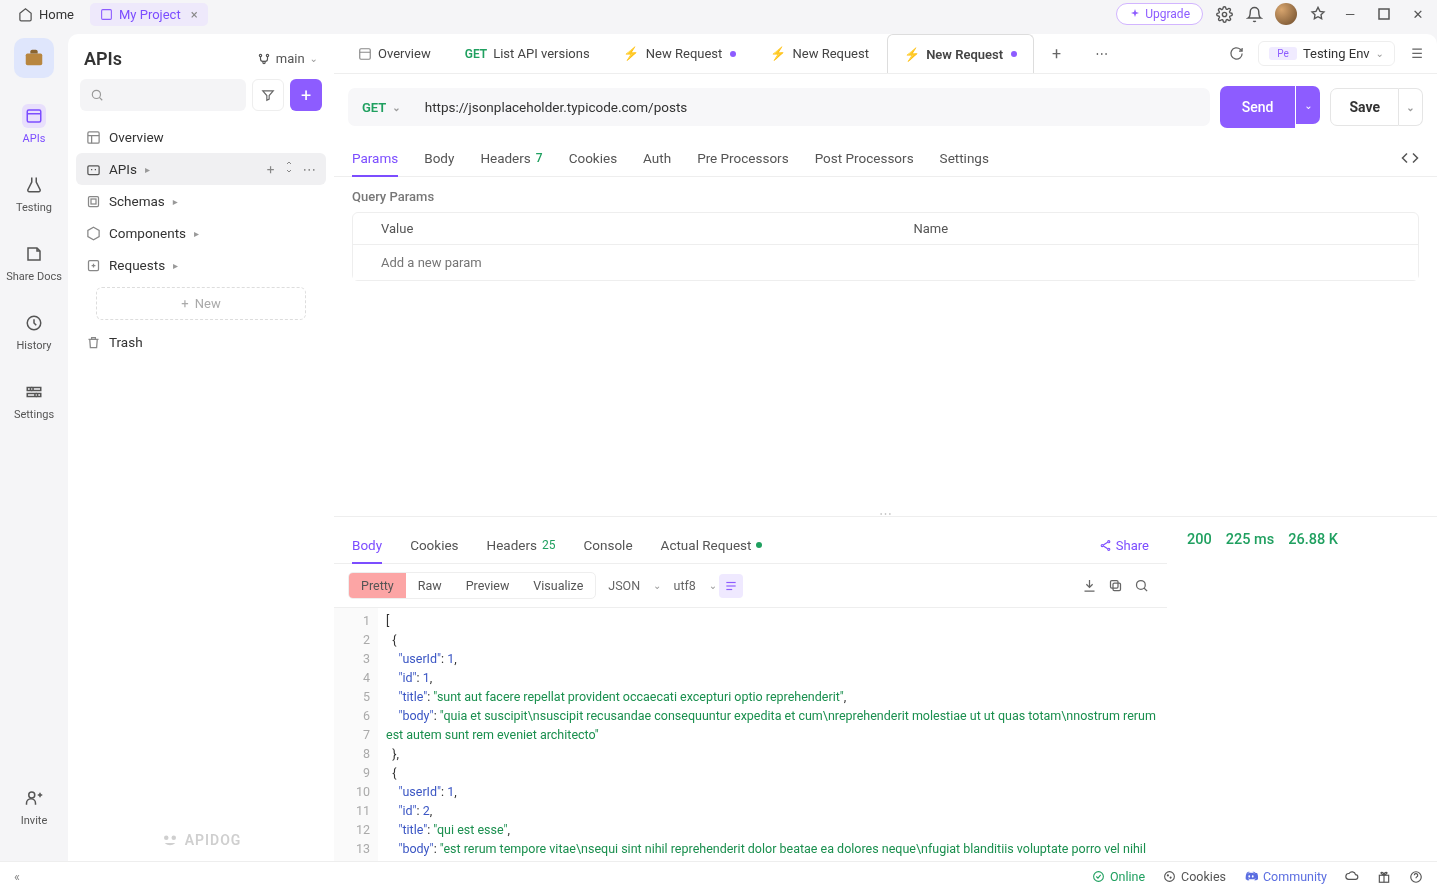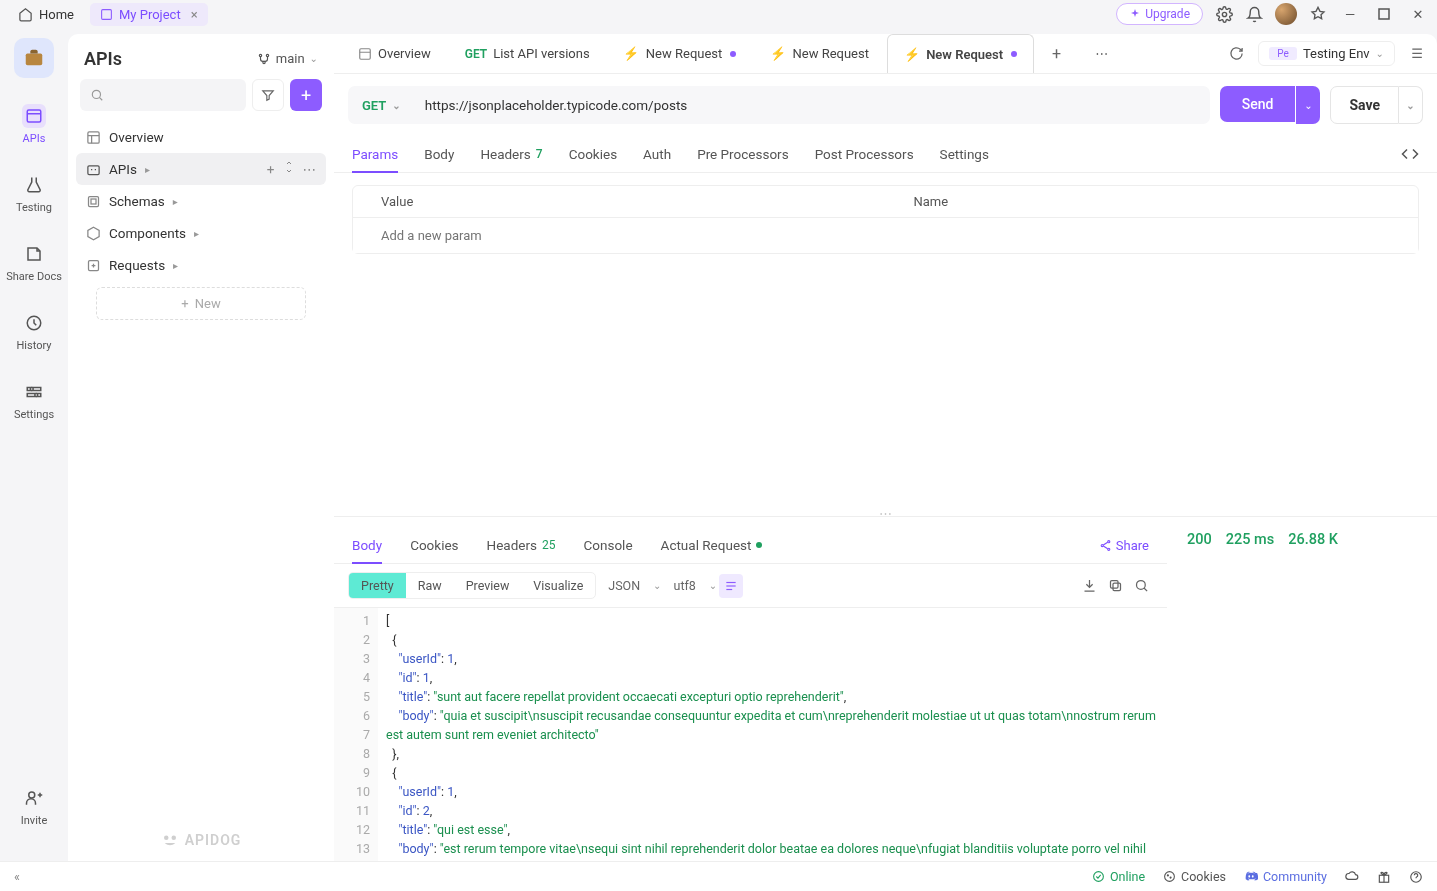--- a/index.html
+++ b/index.html
@@ -60,21 +60,21 @@
 .tabs-right { margin-left: auto; display: flex; align-items: center; gap: 10px; }
 .env-select { display: flex; align-items: center; gap: 6px; padding: 4px 10px; border: 1px solid #eee; border-radius: 6px; font-size: 13px; cursor: pointer; }
 .env-select .pe { background: #f0ebff; color: #8d5cff; font-size: 10px; padding: 1px 8px; border-radius: 3px; }
 .menu-ic { width: 24px; height: 24px; display: flex; align-items: center; justify-content: center; cursor: pointer; color: #666; }
 
 
 .url-row { display: flex; gap: 10px; padding: 12px 14px; align-items: center; }
 .url-bar { flex: 1; display: flex; align-items: center; background: #f7f7f9; border-radius: 7px; overflow: hidden; height: 38px; }
 .method-select { padding: 0 14px; color: #20a060; font-weight: 600; font-size: 13px; display: flex; align-items: center; gap: 6px; cursor: pointer; }
 .url-input { flex: 1; padding: 0 10px; font-size: 13.5px; color: #333; background: transparent; border: none; outline: none; }
-.send-btn { background: #8d5cff; color: #fff; padding: 0 22px; height: 36px; border-radius: 7px 0 0 7px; font-size: 14px; font-weight: 500; cursor: pointer; display: flex; align-items: center; }
+.send-btn { background: #8d5cff; color: #fff; padding: 0 22px; height: 42px; border-radius: 7px 0 0 7px; font-size: 14px; font-weight: 500; cursor: pointer; display: flex; align-items: center; }
 .send-drop { background: #8d5cff; color: #fff; width: 24px; height: 38px; border-radius: 0 7px 7px 0; display: flex; align-items: center; justify-content: center; cursor: pointer; margin-left: 1px; }
 .save-group { display: flex; font-weight: bold; }
 .save-btn { border: 1px solid #e5e5e5; padding: 0 18px; height: 38px; border-radius: 7px 0 0 7px; font-size: 14px; cursor: pointer; display: flex; align-items: center; background: #fff; }
 .save-drop { border: 1px solid #e5e5e5; border-left: none; width: 24px; height: 38px; border-radius: 0 7px 7px 0; display: flex; align-items: center; justify-content: center; cursor: pointer; background: #fff; }
 
 
 .req-tabs { display: flex; gap: 26px; padding: 0 18px; border-bottom: 1px solid #eee; align-items: center; }
 .req-tab { padding: 10px 0; font-size: 13.5px; color: #555; cursor: pointer; position: relative; display: flex; align-items: center; gap: 5px; }
 .req-tab.active { color: #7c4dff; }
 .req-tab.active::after { content:''; position: absolute; bottom: -1px; left: 0; right: 0; height: 2px; background: #7c4dff; }
@@ -100,21 +100,21 @@
 .resp-tab { padding: 10px 0; font-size: 13.5px; color: #555; cursor: pointer; position: relative; display: flex; gap: 5px; align-items: center; }
 .resp-tab.active { color: #7c4dff; }
 .resp-tab.active::after { content:''; position: absolute; bottom: -1px; left: 0; right: 0; height: 2px; background: #7c4dff; }
 .resp-tab .badge { color: #20a060; font-size: 12px; }
 .resp-tab .green-dot { width: 6px; height: 6px; border-radius: 50%; background: #20a060; }
 .share-link { margin-left: auto; color: #7c4dff; font-size: 13px; cursor: pointer; display: flex; align-items: center; gap: 4px; }
 
 .resp-toolbar { display: flex; align-items: center; gap: 2px; padding: 8px 14px; border-bottom: 1px solid #eee; }
 .view-toggle { display: flex; border: 1px solid #eee; border-radius: 5px; overflow: hidden; }
 .view-toggle div { padding: 5px 12px; font-size: 12.5px; cursor: pointer; color: #555; }
-.view-toggle div.active { background: #5eead4; }
+.view-toggle div.active { background: #fca5a5; }
 .fmt-sel { margin-left: 10px; font-size: 12.5px; color: #666; display: flex; align-items: center; gap: 13px; cursor: pointer; }
 .resp-toolbar .tb-spacer { flex: 1; }
 .tb-ic { width: 24px; height: 24px; display: flex; align-items: center; justify-content: center; cursor: pointer; color: #666; }
 .tb-ic.accent { background: #efe9ff; border-radius: 4px; color: #8d5cff; }
 
 .code-block { flex: 1; display: flex; overflow: auto; font-family: "SF Mono", Consolas, monospace; font-size: 12.5px; line-height: 1.5; }
 .gutter { width: 44px; text-align: right; padding: 4px 8px; color: #aaa; background: #fafafa; user-select: none; }
 .gutter div { height: 19px; }
 .code { flex: 1; padding: 4px 8px; white-space: pre-wrap; }
 .code .line { min-height: 19px; }
@@ -329,20 +329,26 @@
         <svg width="15" height="15" viewBox="0 0 24 24" fill="none" stroke="#888" stroke-width="2">
             <rect x="4" y="4" width="16" height="16" rx="2"></rect>
             <path d="M9 12h6M12 9v6"></path>
           </svg>
         <span>Requests</span>
         <span class="chev">▸</span>
       </div>
       <div class="tree-new">
         <span>+</span>
           <span>New</span>
+      </div>
+      <div class="tree-item">
+        <svg width="15" height="15" viewBox="0 0 24 24" fill="none" stroke="#888" stroke-width="2">
+            <path d="M4 7h16M9 7V4h6v3M6 7l1 13h10l1-13"></path>
+          </svg>
+        <span>Trash</span>
       </div>
     </div>
     <div class="brand-footer">
       <svg width="18" height="18" viewBox="0 0 24 24" fill="#cfcfcf">
           <circle cx="7" cy="9" r="3"></circle>
           <circle cx="17" cy="9" r="3"></circle>
           <path d="M5 16c2 2 5 3 7 3s5-1 7-3"></path>
         </svg>
       <span>APIDOG</span>
     </div>
@@ -450,20 +456,21 @@
           <span>Settings</span>
         </div>
       <div class="code-ic">
           <svg width="18" height="18" viewBox="0 0 24 24" fill="none" stroke="currentColor" stroke-width="2">
             <path d="M8 6l-6 6 6 6M16 6l6 6-6 6"></path>
           </svg>
         </div>
     </div>
 
     <div class="params-area" style="flex:0 0 auto; min-height:200px;">
+      <h4>Query Params</h4>
       <div class="params-grid">
         <div class="params-head">
           <div>Value</div>
           <div>Name</div>
         </div>
         <div class="params-row">
           <input placeholder="Add a new param" style="">
           <input style="">
         </div>
       </div>

